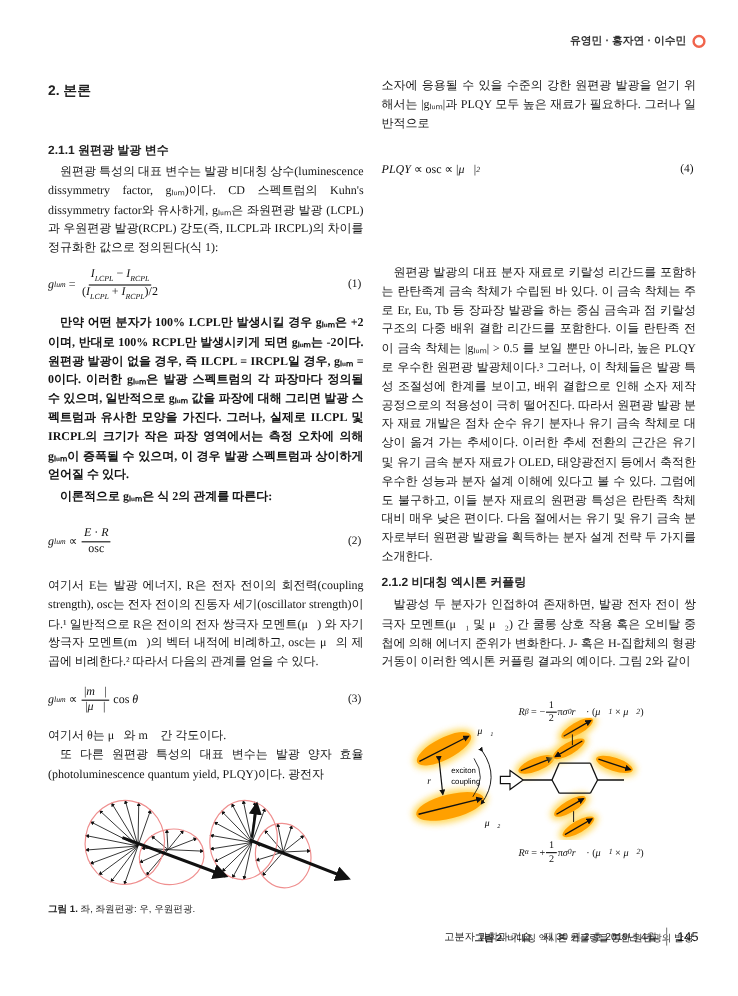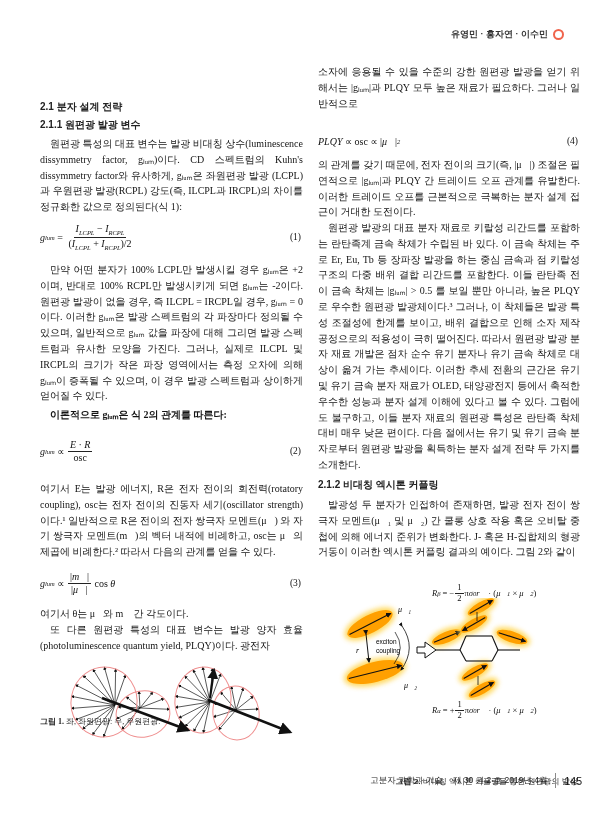--- a/index.html
+++ b/index.html
@@ -33,44 +33,44 @@
   .footer .pageno{font-weight:normal;font-size:10.5px;color:#111;}
   svg text{font-family:"Liberation Serif",serif;}
   svg .svglabel{font-style:italic;font-size:8px;}
   svg .svgsmall{font-family:"Liberation Sans",sans-serif;font-size:6.5px;font-style:normal;}
 </style>
 </head>
 <body>
 
 <div class="page">
 
-  <div class="abs authors" style="top:28px;right:51px;">
+  <div class="abs authors" style="top:28px;right:27px;">
     <span>유영민 · 홍자연 · 이수민</span>
     <span class="orcid-ring"></span>
   </div>
 
-  <div class="abs col-l h-sub" style="top:100px;">2.1 분자 설계 전략</div>
+  <div class="abs col-l h-main" style="top:68px;">2. 본론</div>
   <div class="abs col-l h-sub" style="top:118px;">2.1.1 원편광 발광 변수</div>
 
   <div class="abs col-l body-text indent" style="top:136px;">원편광 특성의 대표 변수는 발광 비대칭 상수(luminescence dissymmetry factor, gₗᵤₘ)이다. CD 스펙트럼의 Kuhn's dissymmetry factor와 유사하게, gₗᵤₘ은 좌원편광 발광 (LCPL) 과 우원편광 발광(RCPL) 강도(즉, ILCPL과 IRCPL)의 차이를 정규화한 값으로 정의된다(식 1):</div>
 
   <div class="abs col-l eqrow" style="top:218px;height:38px;">
     <span class="eq"><span class="ev">g</span><sub>lum</sub><span class="et"> = </span><span class="frac"><span class="fnum"><span class="ev">I</span><sub>LCPL</sub><span class="et"> − </span><span class="ev">I</span><sub>RCPL</sub></span><span class="fden"><span class="et">(</span><span class="ev">I</span><sub>LCPL</sub><span class="et"> + </span><span class="ev">I</span><sub>RCPL</sub><span class="et">)/2</span></span></span></span>
     <span class="eqtag">(1)</span>
   </div>
 
-  <div class="abs col-l body-text indent" style="top:262px;">만약 어떤 분자가 100% LCPL만 발생시킬 경우 gₗᵤₘ은 +2이며, 반대로 100% RCPL만 발생시키게 되면 gₗᵤₘ는 -2이다. 원편광 발광이 없을 경우, 즉 ILCPL = IRCPL일 경우, gₗᵤₘ = 0이다. 이러한 gₗᵤₘ은 발광 스펙트럼의 각 파장마다 정의될 수 있으며, 일반적으로 gₗᵤₘ 값을 파장에 대해 그리면 발광 스펙트럼과 유사한 모양을 가진다. 그러나, 실제로 ILCPL 및 IRCPL의 크기가 작은 파장 영역에서는 측정 오차에 의해 gₗᵤₘ이 증폭될 수 있으며, 이 경우 발광 스펙트럼과 상이하게 얻어질 수 있다.</div>
+  <div class="abs col-l body-text indent" style="top:262px;font-weight:bold;">만약 어떤 분자가 100% LCPL만 발생시킬 경우 gₗᵤₘ은 +2이며, 반대로 100% RCPL만 발생시키게 되면 gₗᵤₘ는 -2이다. 원편광 발광이 없을 경우, 즉 ILCPL = IRCPL일 경우, gₗᵤₘ = 0이다. 이러한 gₗᵤₘ은 발광 스펙트럼의 각 파장마다 정의될 수 있으며, 일반적으로 gₗᵤₘ 값을 파장에 대해 그리면 발광 스펙트럼과 유사한 모양을 가진다. 그러나, 실제로 ILCPL 및 IRCPL의 크기가 작은 파장 영역에서는 측정 오차에 의해 gₗᵤₘ이 증폭될 수 있으며, 이 경우 발광 스펙트럼과 상이하게 얻어질 수 있다.</div>
   <div class="abs col-l body-text indent" style="top:407px;font-weight:bold;">이론적으로 gₗᵤₘ은 식 2의 관계를 따른다:</div>
 
   <div class="abs col-l eqrow" style="top:434px;height:34px;">
     <span class="eq"><span class="ev">g</span><sub>lum</sub><span class="et"> ∝ </span><span class="frac"><span class="fnum"><span class="ev">E</span><span class="et"> · </span><span class="ev">R</span></span><span class="fden"><span class="et">osc</span></span></span></span>
     <span class="eqtag">(2)</span>
   </div>
 
-  <div class="abs col-l body-text" style="top:481px;">여기서 E는 발광 에너지, R은 전자 전이의 회전력(rotatory coupling), osc는 전자 전이의 진동자 세기(oscillator strength)이다.¹ 일반적으로 R은 전이의 전자 쌍극자 모멘트(μ⃗) 와 자기 쌍극자 모멘트(m⃗)의 벡터 내적에 비례하고, osc는 μ⃗의 제곱에 비례한다.² 따라서 다음의 관계를 얻을 수 있다.</div>
+  <div class="abs col-l body-text" style="top:481px;">여기서 E는 발광 에너지, R은 전자 전이의 회전력(coupling strength), osc는 전자 전이의 진동자 세기(oscillator strength)이다.¹ 일반적으로 R은 전이의 전자 쌍극자 모멘트(μ⃗) 와 자기 쌍극자 모멘트(m⃗)의 벡터 내적에 비례하고, osc는 μ⃗의 제곱에 비례한다.² 따라서 다음의 관계를 얻을 수 있다.</div>
 
   <div class="abs col-l eqrow" style="top:566px;height:34px;">
     <span class="eq"><span class="ev">g</span><sub>lum</sub><span class="et"> ∝ </span><span class="frac"><span class="fnum"><span class="et">|</span><span class="ev">m⃗</span><span class="et">|</span></span><span class="fden"><span class="et">|</span><span class="ev">μ⃗</span><span class="et">|</span></span></span><span class="et"> cos </span><span class="ev">θ</span></span>
     <span class="eqtag">(3)</span>
   </div>
 
   <div class="abs col-l body-text" style="top:606px;">여기서 θ는 μ⃗와 m⃗ 간 각도이다.</div>
   <div class="abs col-l body-text indent" style="top:622px;">또 다른 원편광 특성의 대표 변수는 발광 양자 효율(photoluminescence quantum yield, PLQY)이다. 광전자</div>
 
   <svg class="abs" style="left:40px;top:658px;" width="263" height="92" viewBox="0 0 263 92">
@@ -124,33 +124,32 @@
 
     <ellipse cx="64" cy="44" rx="33" ry="35" transform="rotate(10 64 44)" fill="none" stroke="#ef8f8f" stroke-width="1"></ellipse>
     <ellipse cx="103" cy="56" rx="27" ry="23" transform="rotate(-10 103 56)" fill="none" stroke="#ef8f8f" stroke-width="1"></ellipse>
     <ellipse cx="163" cy="42" rx="28" ry="33" transform="rotate(8 163 42)" fill="none" stroke="#ef8f8f" stroke-width="1"></ellipse>
     <ellipse cx="196" cy="55" rx="23" ry="27" transform="rotate(-10 196 55)" fill="none" stroke="#ef8f8f" stroke-width="1"></ellipse>
 
     <line x1="62" y1="40" x2="148" y2="72" stroke="#111" stroke-width="2.6" marker-end="url(#ah1)"></line>
     <line x1="168" y1="42" x2="250" y2="74" stroke="#111" stroke-width="2.6" marker-end="url(#ah1)"></line>
     <line x1="170" y1="40" x2="174" y2="12" stroke="#111" stroke-width="2.2" marker-end="url(#ah1)"></line>
   </svg>
-  <div class="abs col-l caption" style="top:716px;font-family:Liberation Serif, serif;">
+  <div class="abs col-l caption" style="top:752px;">
     <b>그림 1.</b>
     <span>좌, 좌원편광: 우, 우원편광.</span>
   </div>
 
   <div class="abs col-r body-text" style="top:64px;">소자에 응용될 수 있을 수준의 강한 원편광 발광을 얻기 위해서는 |gₗᵤₘ|과 PLQY 모두 높은 재료가 필요하다. 그러나 일반적으로</div>
 
   <div class="abs col-r eqrow" style="top:132px;height:18px;">
     <span class="eq"><span class="ev">PLQY</span><span class="et"> ∝ osc ∝ |</span><span class="ev">μ⃗</span><span class="et">|</span><sup>2</sup></span>
     <span class="eqtag">(4)</span>
   </div>
 
-  <div class="abs col-r body-text" style="top:157px;">의 관계를 갖기 때문에, 전자 전이의 크기(즉, |μ⃗|) 조절은 필연적으로 |gₗᵤₘ|과 PLQY 간 트레이드 오프 관계를 유발한다. 이러한 트레이드 오프를 근본적으로 극복하는 분자 설계 접근이 거대한 도전이다.</div>
   <div class="abs col-r body-text indent" style="top:220px;">원편광 발광의 대표 분자 재료로 키랄성 리간드를 포함하는 란탄족계 금속 착체가 수립된 바 있다. 이 금속 착체는 주로 Er, Eu, Tb 등 장파장 발광을 하는 중심 금속과 점 키랄성 구조의 다중 배위 결합 리간드를 포함한다. 이들 란탄족 전이 금속 착체는 |gₗᵤₘ| &gt; 0.5 를 보일 뿐만 아니라, 높은 PLQY로 우수한 원편광 발광체이다.³ 그러나, 이 착체들은 발광 특성 조절성에 한계를 보이고, 배위 결합으로 인해 소자 제작 공정으로의 적용성이 극히 떨어진다. 따라서 원편광 발광 분자 재료 개발은 점차 순수 유기 분자나 유기 금속 착체로 대상이 옮겨 가는 추세이다. 이러한 추세 전환의 근간은 유기 및 유기 금속 분자 재료가 OLED, 태양광전지 등에서 축적한 우수한 성능과 분자 설계 이해에 있다고 볼 수 있다. 그럼에도 불구하고, 이들 분자 재료의 원편광 특성은 란탄족 착체 대비 매우 낮은 편이다. 다음 절에서는 유기 및 유기 금속 분자로부터 원편광 발광을 획득하는 분자 설계 전략 두 가지를 소개한다.</div>
 
   <div class="abs col-r h-sub" style="top:478px;">2.1.2 비대칭 엑시톤 커플링</div>
   <div class="abs col-r body-text indent" style="top:497px;">발광성 두 분자가 인접하여 존재하면, 발광 전자 전이 쌍극자 모멘트(μ⃗₁ 및 μ⃗₂) 간 쿨롱 상호 작용 혹은 오비탈 중첩에 의해 에너지 준위가 변화한다. J- 혹은 H-집합체의 형광 거동이 이러한 엑시톤 커플링 결과의 예이다. 그림 2와 같이</div>
 
   <div class="abs eq figeq" style="left:432px;top:583px;"><span class="ev">R</span><sup>β</sup><span class="et"> = −</span><span class="frac"><span class="fnum"><span class="et">1</span></span><span class="fden"><span class="et">2</span></span></span><span class="et">π</span><span class="ev">σ</span><sub>0</sub><span class="ev">r⃗</span><span class="et"> · (</span><span class="ev">μ⃗</span><sub>1</sub><span class="et"> × </span><span class="ev">μ⃗</span><sub>2</sub><span class="et">)</span></div>
 
   <svg class="abs" style="left:320px;top:598px;" width="262" height="102" viewBox="0 0 262 102">
     <defs>
       <marker id="ah2" markerWidth="5" markerHeight="5" refX="4" refY="2.5" orient="auto">

